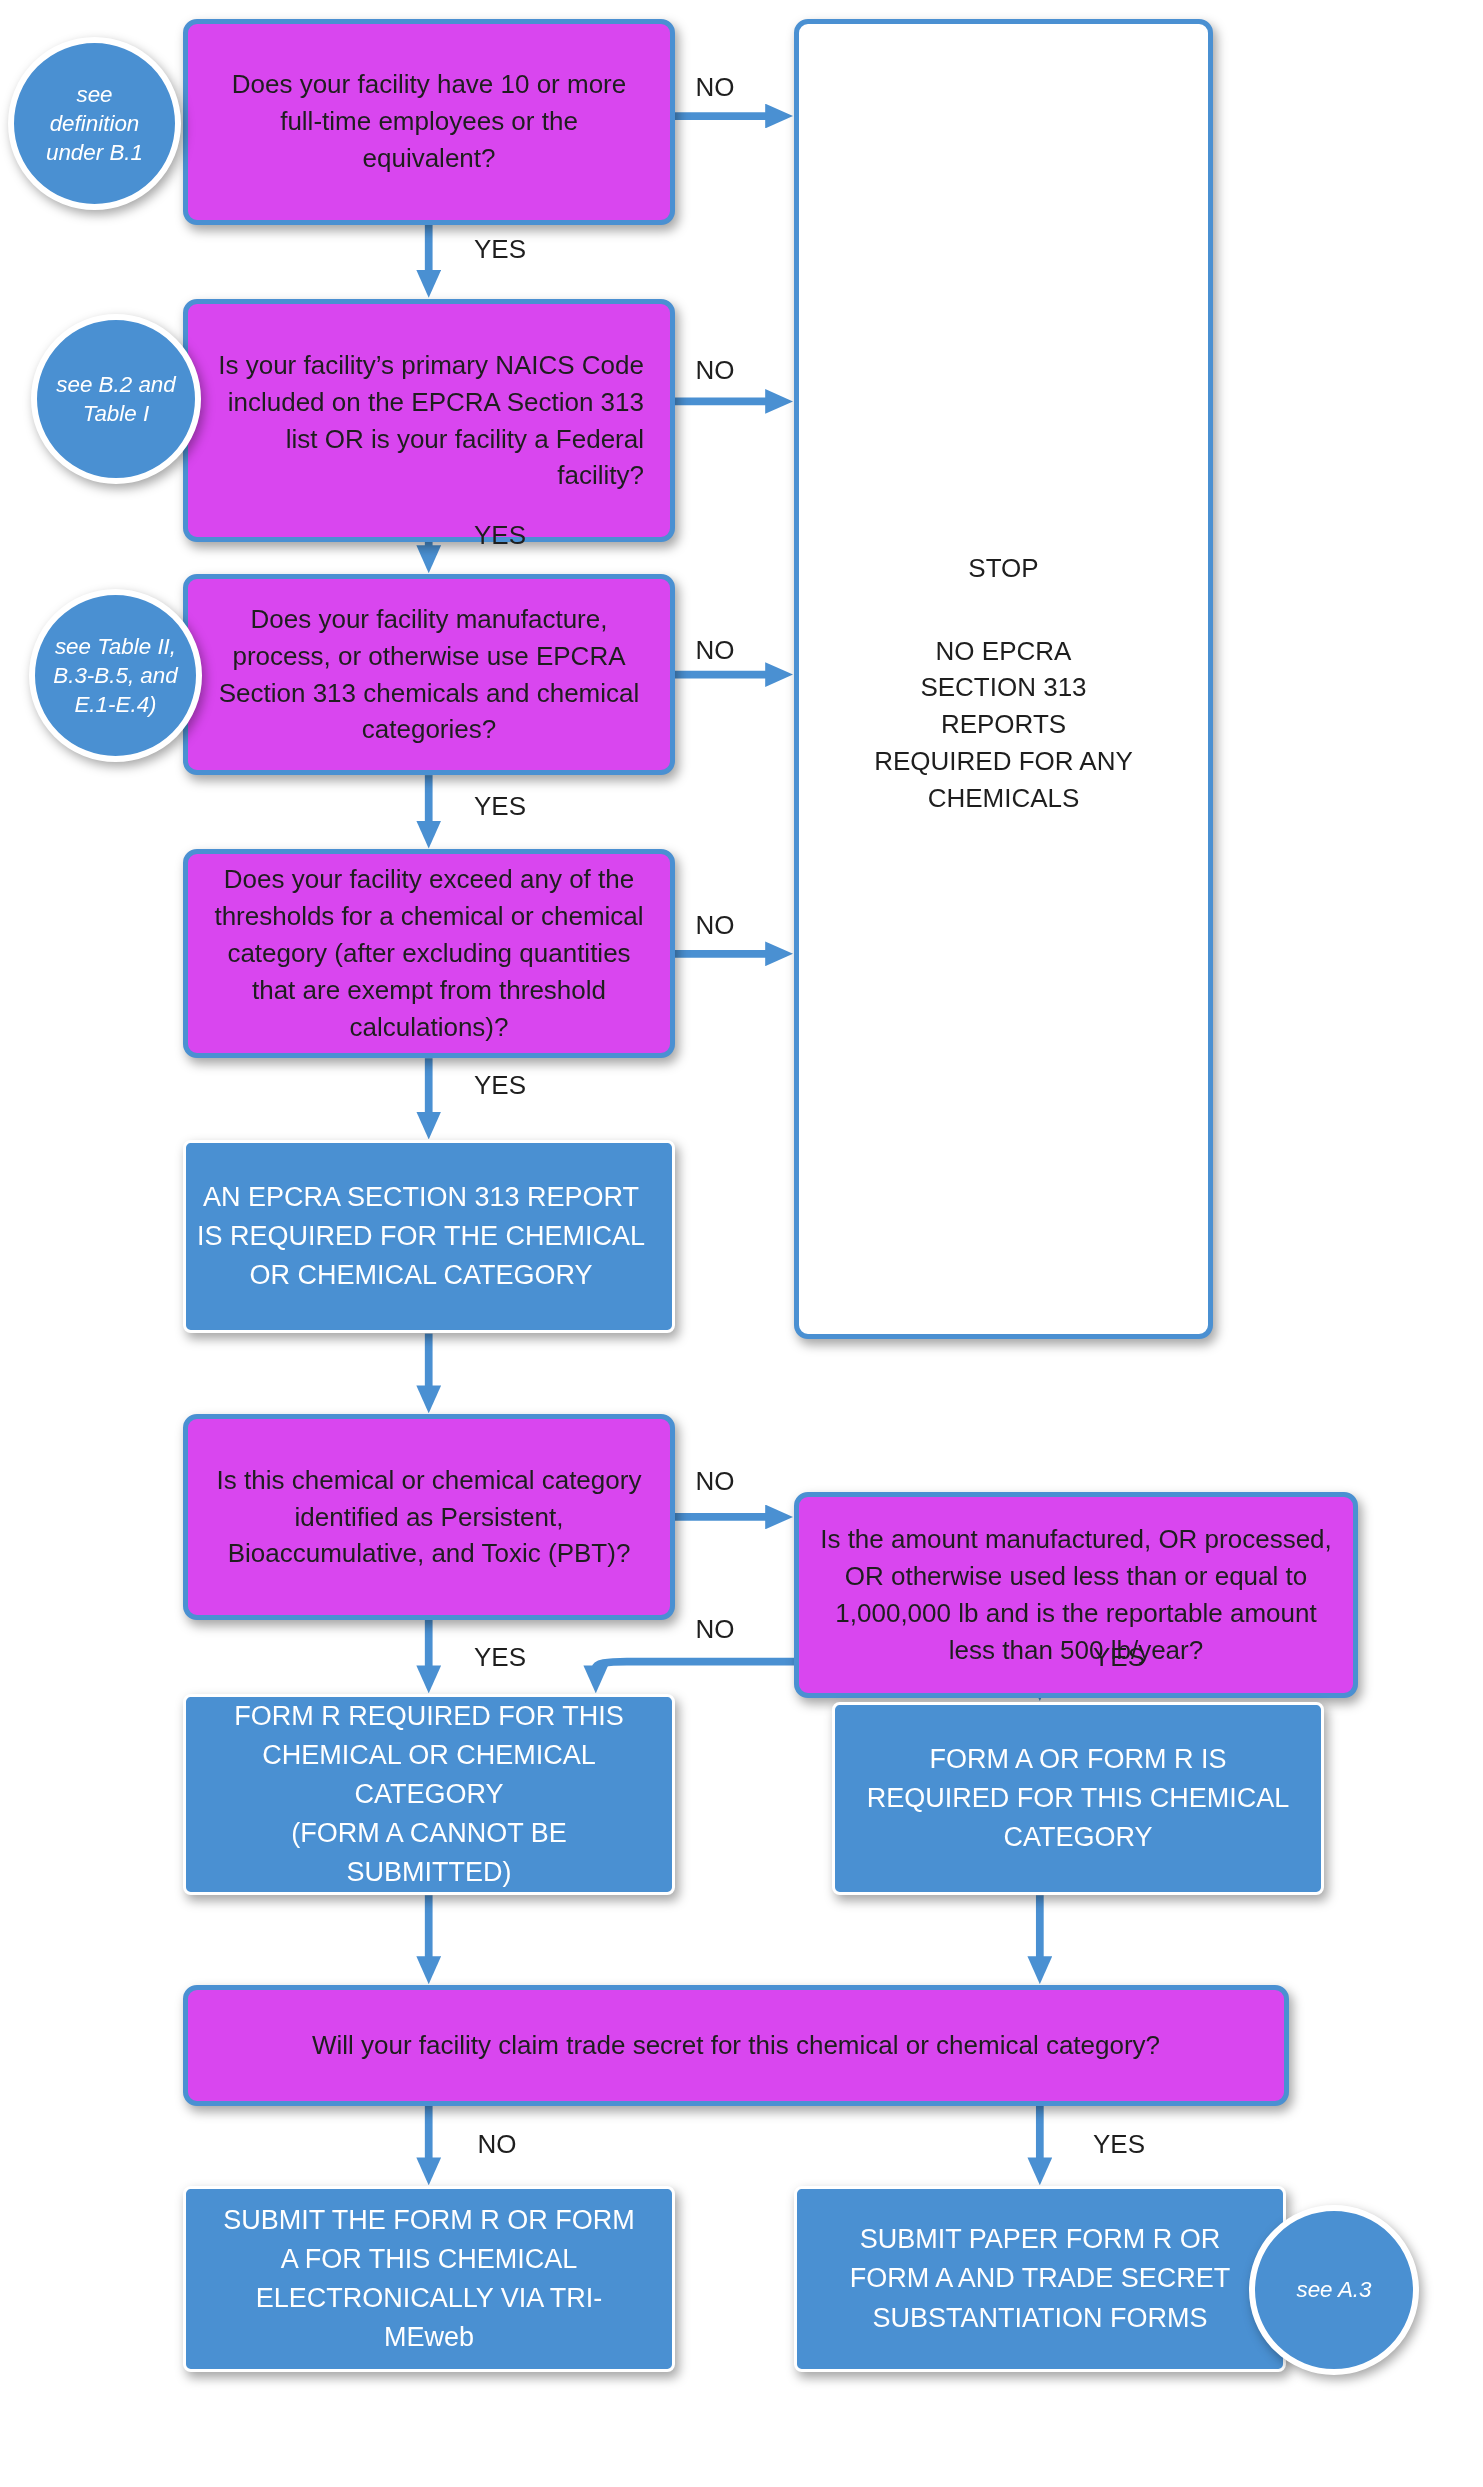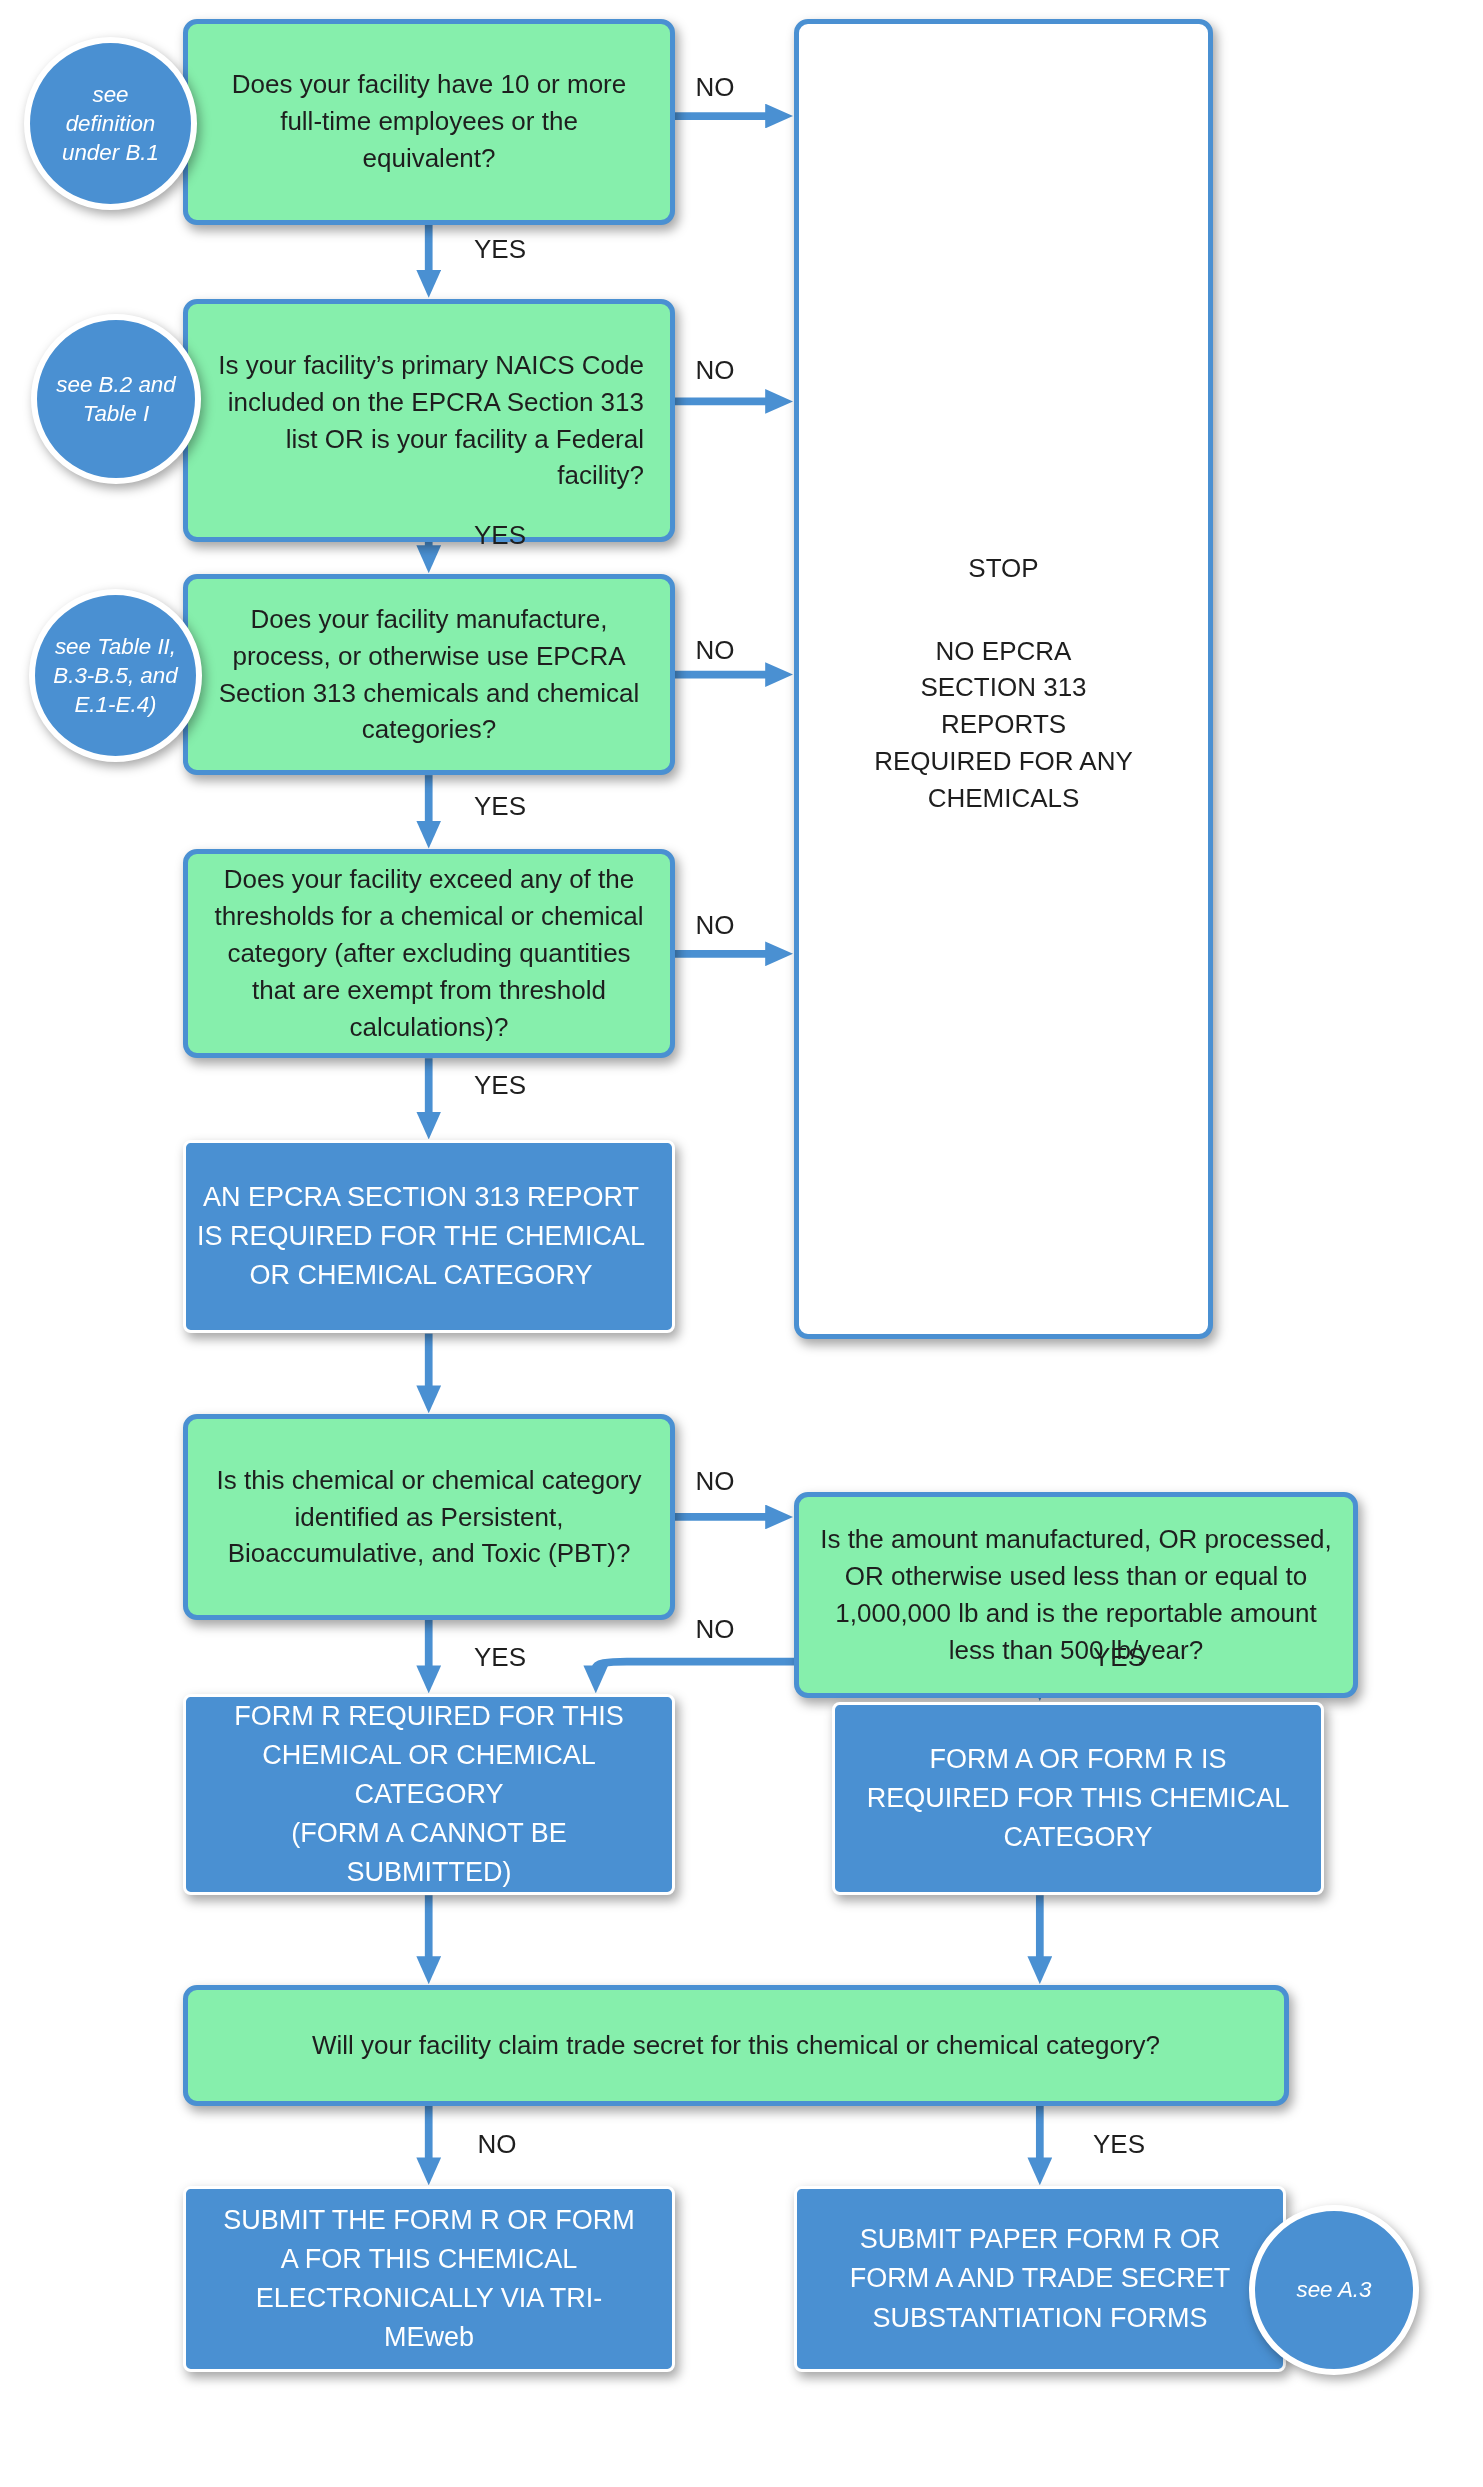--- a/index.html
+++ b/index.html
@@ -20,21 +20,21 @@
     pointer-events: none;
   }
   .edge {
     stroke: var(--blue);
     stroke-width: 10;
     fill: none;
   }
   .ah-fill { fill: var(--blue); }
   .qbox {
     position: absolute;
-    background: #86efac;
+    background: #d946ef;
     border: 5.4px solid var(--blue);
     border-radius: 14px;
     box-shadow: 3.9px 5.4px 10.8px rgba(0,0,0,0.35);
     display: flex;
     align-items: center;
     justify-content: center;
     text-align: center;
     color: var(--ink);
     font-size: 26px;
     line-height: 1.42;
@@ -177,21 +177,21 @@
 
   <div class="stop-box" style="left:794px; top:18.6px; width:419px; height:1320px;">
     <div>STOP</div>
     <div class="prelines">NO EPCRA
 SECTION 313
 REPORTS
 REQUIRED FOR ANY
 CHEMICALS</div>
   </div>
 
-  <div class="callout" style="left:24px; top:37px; width:173px; height:173px;">
+  <div class="callout" style="left:8px; top:37px; width:173px; height:173px;">
     <span>see definition under B.1</span>
   </div>
 
   <div class="callout" style="left:31px; top:314px; width:170px; height:170px;">
     <span>see B.2 and Table I</span>
   </div>
 
   <div class="callout" style="left:29px; top:589px; width:173px; height:173px; padding:0 10.8px;">
     <span>see Table II, B.3-B.5, and E.1-E.4)</span>
   </div>

